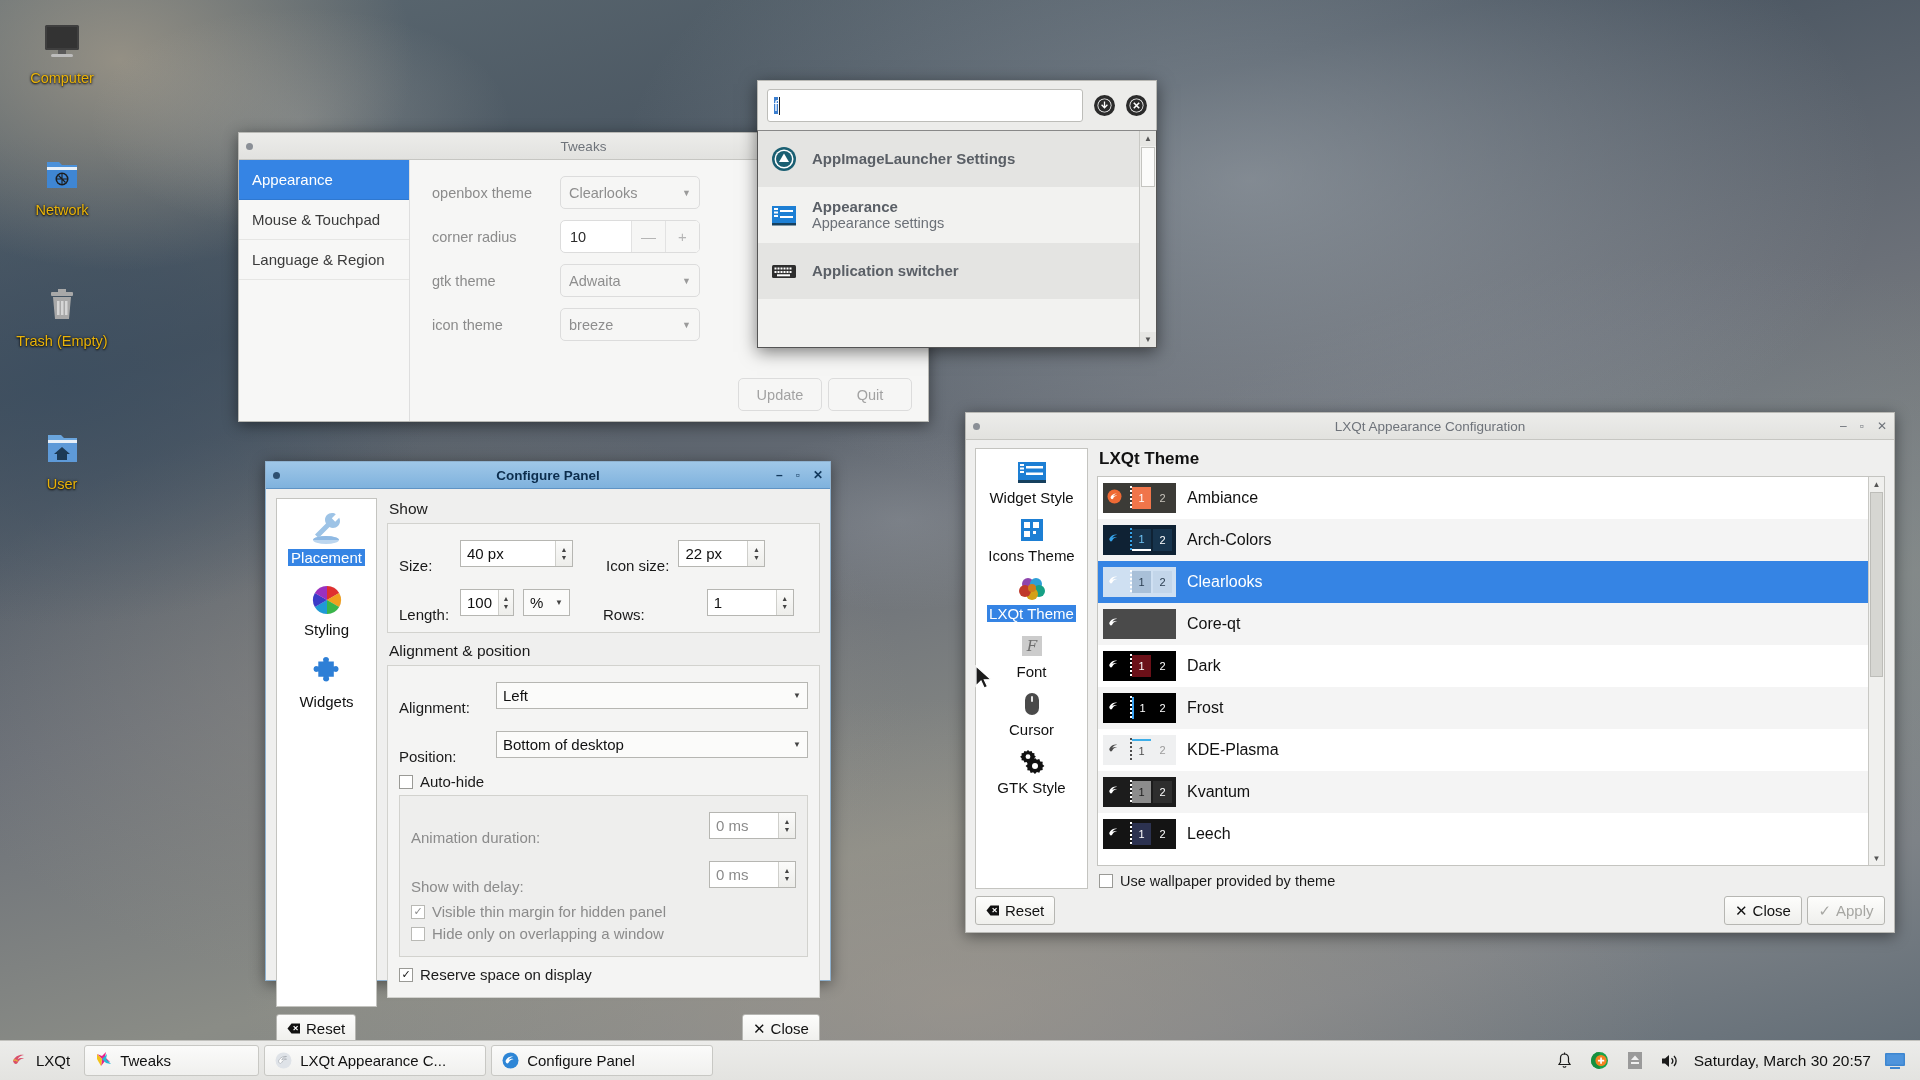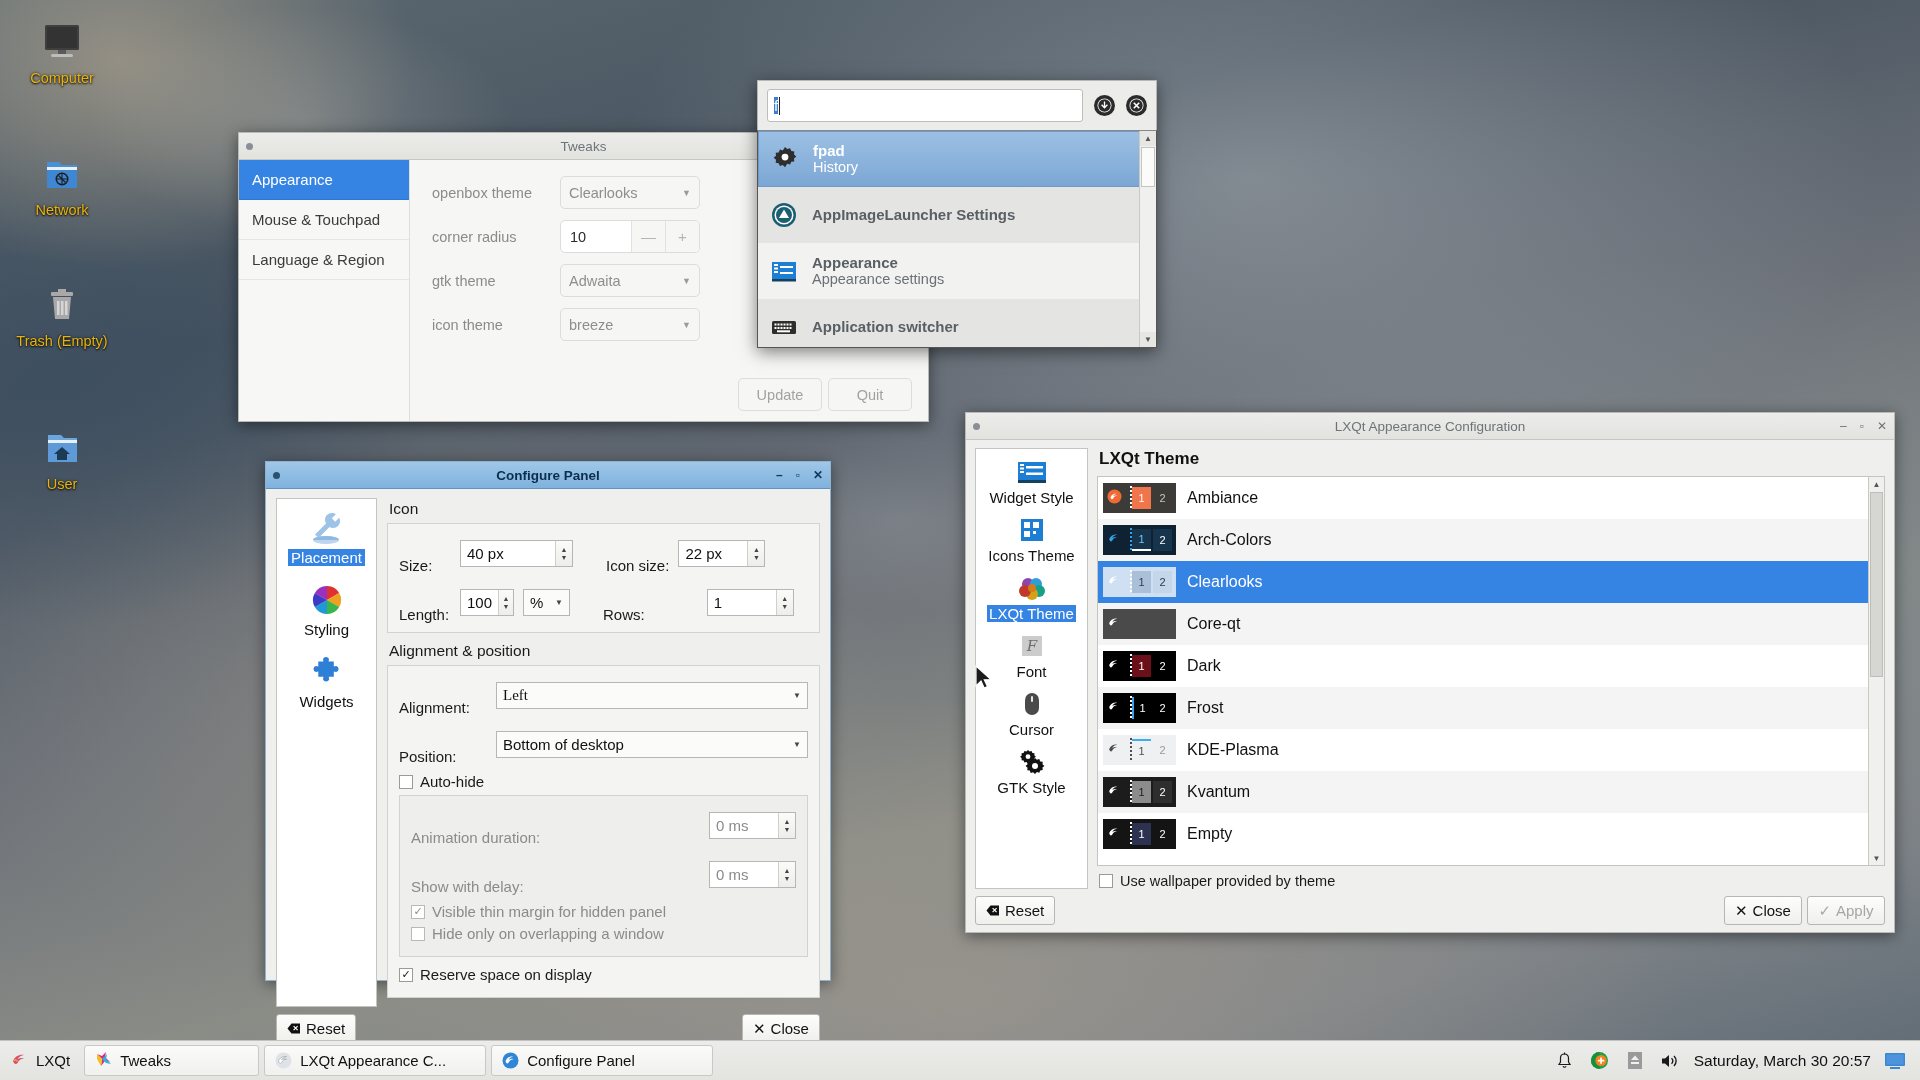--- a/index.html
+++ b/index.html
@@ -338,32 +338,20 @@
     <div class="rbtn">
       <svg width="15" height="15" viewBox="0 0 15 15">
           <circle cx="7.5" cy="7.5" r="7" fill="#fff"></circle>
           <circle cx="7.5" cy="7.5" r="6.2" fill="#2b2b2b"></circle>
           <path d="M4.8 4.8l5.4 5.4M10.2 4.8l-5.4 5.4" stroke="#fff" stroke-width="1.6"></path>
         </svg>
     </div>
   </div>
   <div class="list">
 
-    <div class="li sel">
-      <div class="ico">
-        <svg width="28" height="28" viewBox="0 0 28 28">
-            <path d="M14 2l2.2 2.1 2.9-.9 1.2 2.8 3 .4-.3 3 2.3 2-2.3 2 .3 3-3 .4-1.2 2.8-2.9-.9L14 22.2l-2.2-2.1-2.9.9-1.2-2.8-3-.4.3-3-2.3-2 2.3-2-.3-3 3-.4 1.2-2.8 2.9.9z" fill="#2e2e2e"></path>
-            <circle cx="14" cy="12.1" r="3.4" fill="#fff"></circle>
-          </svg>
-      </div>
-      <div class="txt">
-        <div class="t1">fpad</div>
-        <div class="t2">History</div>
-      </div>
-    </div>
 
     <div class="li alt">
       <div class="ico">
         <svg width="28" height="28" viewBox="0 0 28 28">
             <circle cx="14" cy="14" r="12" fill="#1a5f72"></circle>
             <circle cx="14" cy="14" r="9.5" fill="#fff"></circle>
             <circle cx="14" cy="14" r="8" fill="#1a5f72"></circle>
             <path d="M14 8.5l5 8.5H9z" fill="#fff"></path>
           </svg>
       </div>
@@ -465,21 +453,21 @@
           <div class="gl">
             <svg width="34" height="32" viewBox="0 0 34 32">
                 <path d="M13 3a3.2 3.2 0 0 1 6 0c0 1-.4 1.7-.4 2.4h5.2v5c.7 0 1.4-.5 2.4-.5a3.2 3.2 0 0 1 0 6.2c-1 0-1.7-.5-2.4-.5v5.2h-5.1c0 .7.5 1.4.5 2.4a3.2 3.2 0 0 1-6.2 0c0-1 .5-1.7.5-2.4H8.3v-5.2c-.7 0-1.4.5-2.4.5a3.2 3.2 0 0 1 0-6.2c1 0 1.7.5 2.4.5v-5h5.1c0-.7-.4-1.4-.4-2.4z" fill="#2e7fd6"></path>
               </svg>
           </div>
           <div class="nm">Widgets</div>
         </div>
       </div>
 
       <div class="panelmain">
-        <div class="sechdr">Icon</div>
+        <div class="sechdr">Show</div>
         <div class="gbox">
           <div class="frow">
             <div class="flabel" style="width:52px;">Size:</div>
             <div class="qspin" style="width:113px;">
               <div class="v">40 px</div>
               <div class="arrows">
                   <i>▲</i>
                   <i>▼</i>
                 </div>
             </div>
@@ -513,21 +501,21 @@
                   <i>▼</i>
                 </div>
             </div>
           </div>
         </div>
 
         <div class="sechdr">Alignment &amp; position</div>
         <div class="gbox">
           <div class="frow">
             <div class="flabel" style="width:88px;">Alignment:</div>
-            <div class="qcombo" style="flex:1;font-family:Liberation Serif, serif;">
+            <div class="qcombo" style="flex:1;">
               <span>Left</span>
               <span class="car">▼</span>
             </div>
           </div>
           <div class="frow">
             <div class="flabel" style="width:88px;">Position:</div>
             <div class="qcombo" style="flex:1;">
               <span>Bottom of desktop</span>
               <span class="car">▼</span>
             </div>
@@ -783,21 +771,21 @@
                 <div class="thumb" style="background: rgb(20, 20, 20); color: rgb(255, 255, 255);">
                   <span class="bird"><svg width="15" height="15" viewBox="0 0 15 15">
                       <path d="M2.2 8c1.5-3.3 4.9-4.8 7.8-4.3-2.3.4-3.9 1.5-4.7 3.3 1.4-1.1 3.2-1.3 4.7-.7-2.2 0-3.9 1.3-4.7 3.2-1.3 1.8-2.6.8-3.1-1.5z" fill="#ffffff"></path>
                     </svg></span>
                   <span class="dots" style="color: rgb(255, 255, 255);"></span>
                   <span class="tabs">
                     <span class="tab" style="background: rgb(44, 50, 80); color: rgb(255, 255, 255);">1</span>
                     <span class="tab" style="background: rgb(20, 20, 20); color: rgb(255, 255, 255);">2</span>
                   </span>
                 </div>
-                <div class="nm">Empty</div>
+                <div class="nm">Leech</div>
               </div>
             </div>
           <div class="vsb">
             <div class="ar">▲</div>
             <div class="th"></div>
             <div class="ar bot">▼</div>
           </div>
         </div>
         <div class="chk" style="margin:7px 0 0 2px;font-size:14.5px;">
           <span class="bx"></span>

